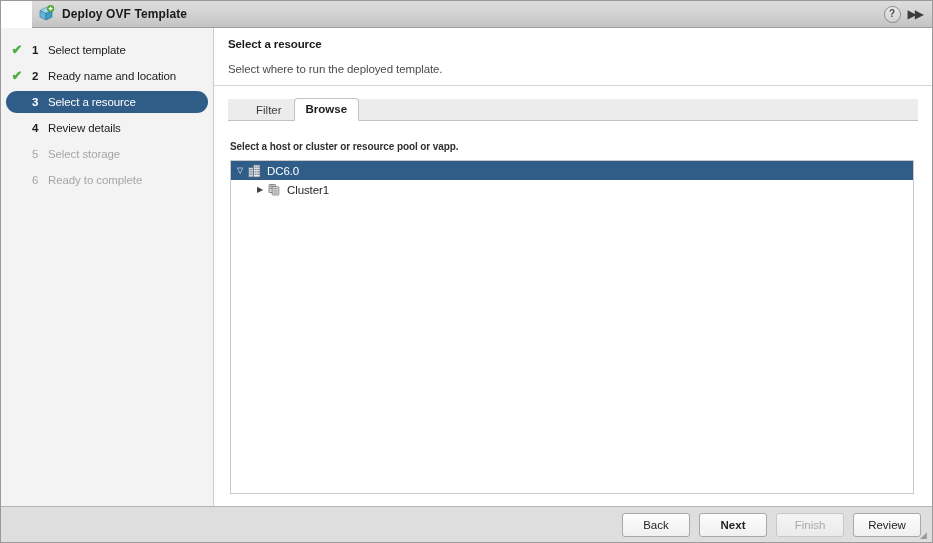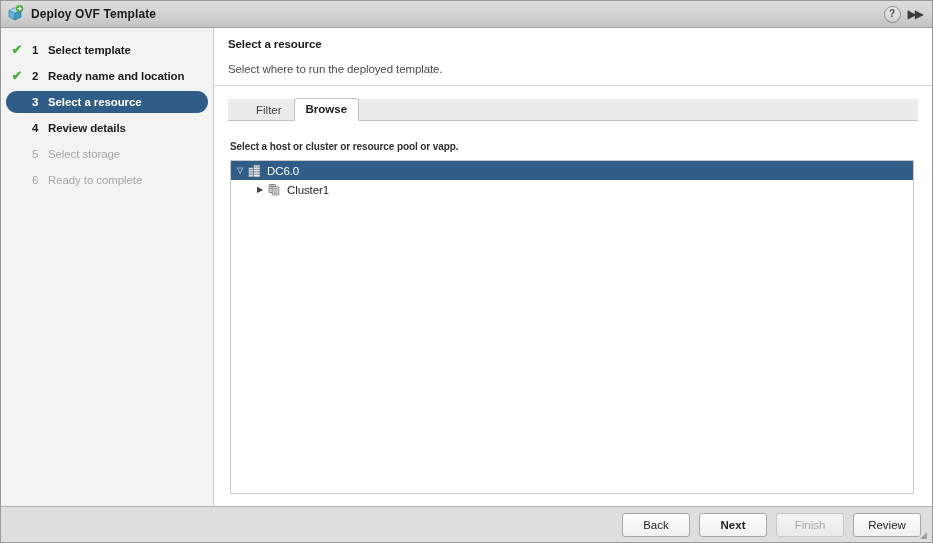--- a/index.html
+++ b/index.html
@@ -26,20 +26,21 @@
   
   .titlebar {
     height: 27px;
     flex: 0 0 27px;
     background: linear-gradient(to bottom, #dcdcdc 0%, #d4d4d4 45%, #c3c3c3 100%);
     border-bottom: 1px solid #9d9d9d;
     display: flex;
     align-items: center;
     padding: 0 6px 0 5px;
     box-sizing: border-box;
+    margin-left: 31px;
   }
   .title-icon {
     width: 18px;
     height: 18px;
     position: relative;
     flex: 0 0 18px;
     margin-right: 7px;
   }
   .title-text {
     font-size: 12px;
@@ -115,21 +116,21 @@
     line-height: 12px;
   }
   .step .num {
     width: 16px;
     flex: 0 0 16px;
     text-align: left;
     font-weight: bold;
     padding-left: 7px;
   }
   .step .lbl {
-    font-weight: bold;
+    font-weight: normal;
     white-space: nowrap;
     letter-spacing: -0.1px;
   }
   .step.selected {
     background: #2f5d87;
     color: #ffffff;
   }
   .step.selected .num,
   .step.selected .lbl { color: #ffffff; }
   .step.disabled .num,

